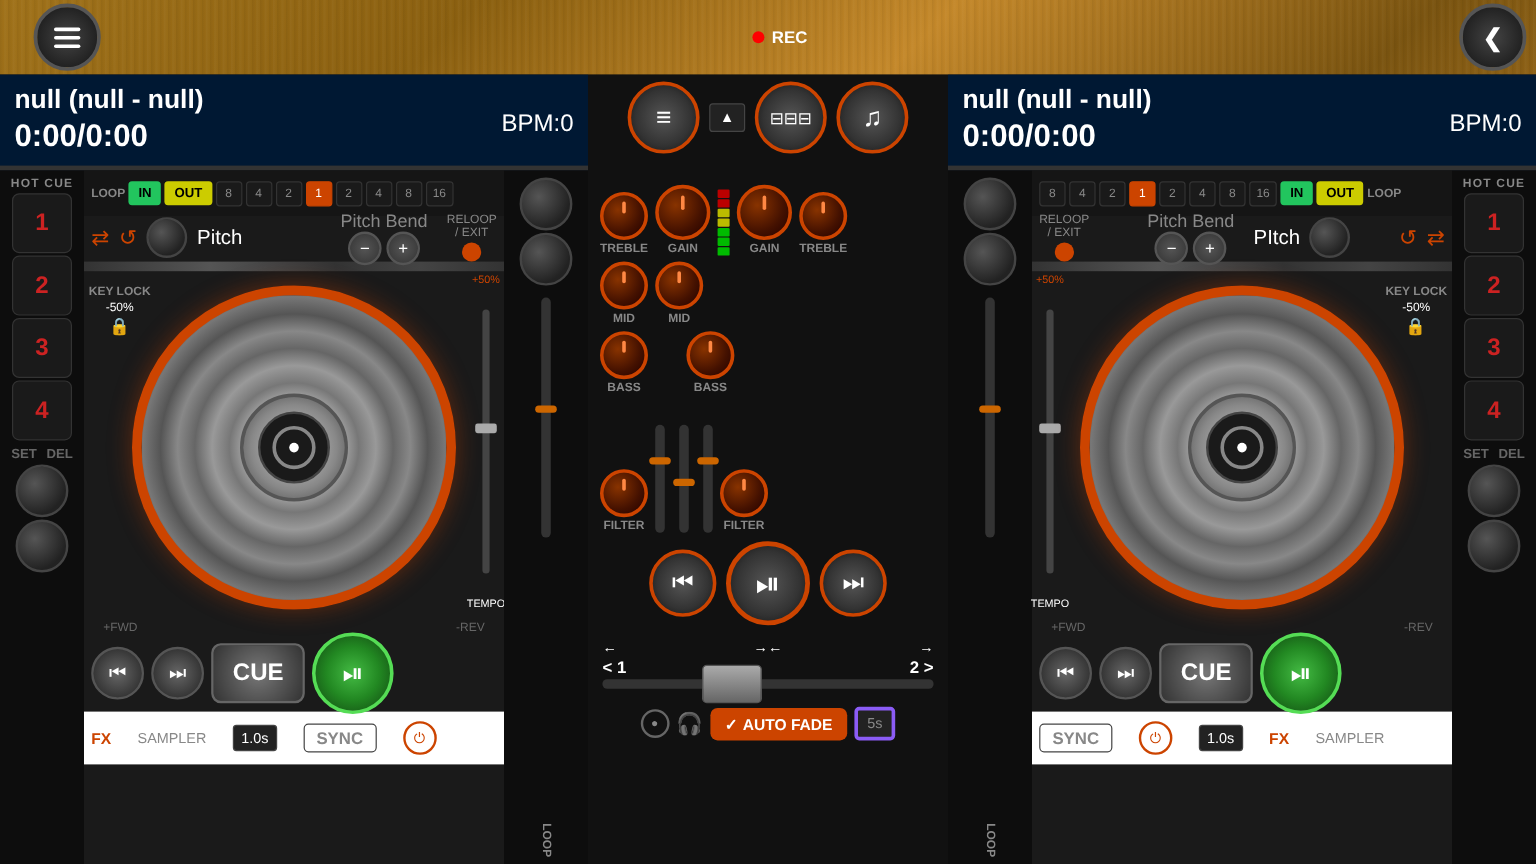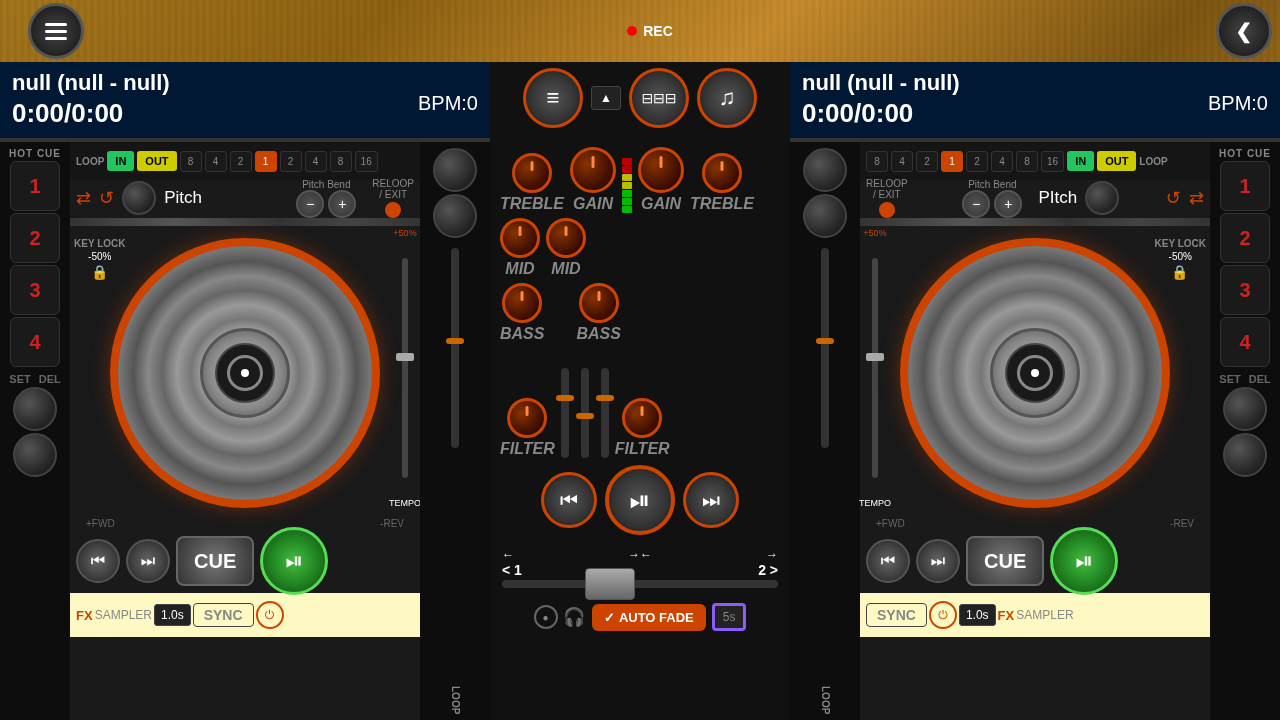--- a/index.html
+++ b/index.html
@@ -340,21 +340,21 @@
     .repeat-icon { color: #cc4400; font-size: 18px; cursor: pointer; }
     .pitch-knob {
       width: 34px; height: 34px;
       border-radius: 50%;
       background: radial-gradient(circle at 35% 35%, #555, #222 70%);
       border: 2px solid #444;
       cursor: pointer;
     }
     .pitch-text { color: white; font-size: 17px; }
     .pitch-bend-area { margin-left: auto; display: flex; flex-direction: column; align-items: center; }
-    .pb-label { color: #888; font-size: 10px; }
+    .pb-label { color: #888; font-size: 15px; }
     .pb-btns { display: flex; gap: 4px; }
     .pb-btn {
       width: 28px; height: 28px;
       border-radius: 50%;
       background: radial-gradient(circle, #555 0%, #333 100%);
       border: 2px solid #555;
       color: white;
       font-size: 14px;
       display: flex; align-items: center; justify-content: center;
       cursor: pointer;
@@ -500,25 +500,25 @@
       border: 3px solid #55dd55;
       display: flex; align-items: center; justify-content: center;
       color: white;
       font-size: 22px;
       cursor: pointer;
     }
 
     
     .very-bottom {
       height: 44px;
-      background: #fef9c3;
+      background: #ffffff;
       display: flex;
       align-items: center;
       padding: 0 6px;
-      gap: 2px;
+      gap: 22px;
     }
     .fx-sampler-label {
       color: #cc4400;
       font-size: 13px;
       font-weight: bold;
       cursor: pointer;
     }
     .sampler-label-gray {
       color: #888;
       font-size: 12px;
@@ -629,21 +629,21 @@
     }
     .knob-med::after {
       content: '';
       position: absolute;
       top: 5px; left: 50%;
       transform: translateX(-50%);
       width: 3px; height: 10px;
       background: #ff8844;
       border-radius: 2px;
     }
-    .knob-label { color: #888; font-size: 16px; font-weight: bold; font-style: italic; }
+    .knob-label { color: #888; font-size: 10px; font-weight: bold; }
     .vu-seg-g { width: 10px; height: 7px; border-radius: 1px; background: #00bb00; }
     .vu-seg-y { width: 10px; height: 7px; border-radius: 1px; background: #bbbb00; }
     .vu-seg-r { width: 10px; height: 7px; border-radius: 1px; background: #bb0000; }
 
     
     .vol-label { color: #ff6600; font-size: 13px; font-weight: bold; text-align: center; }
 
     
     .ch-faders {
       display: flex;

